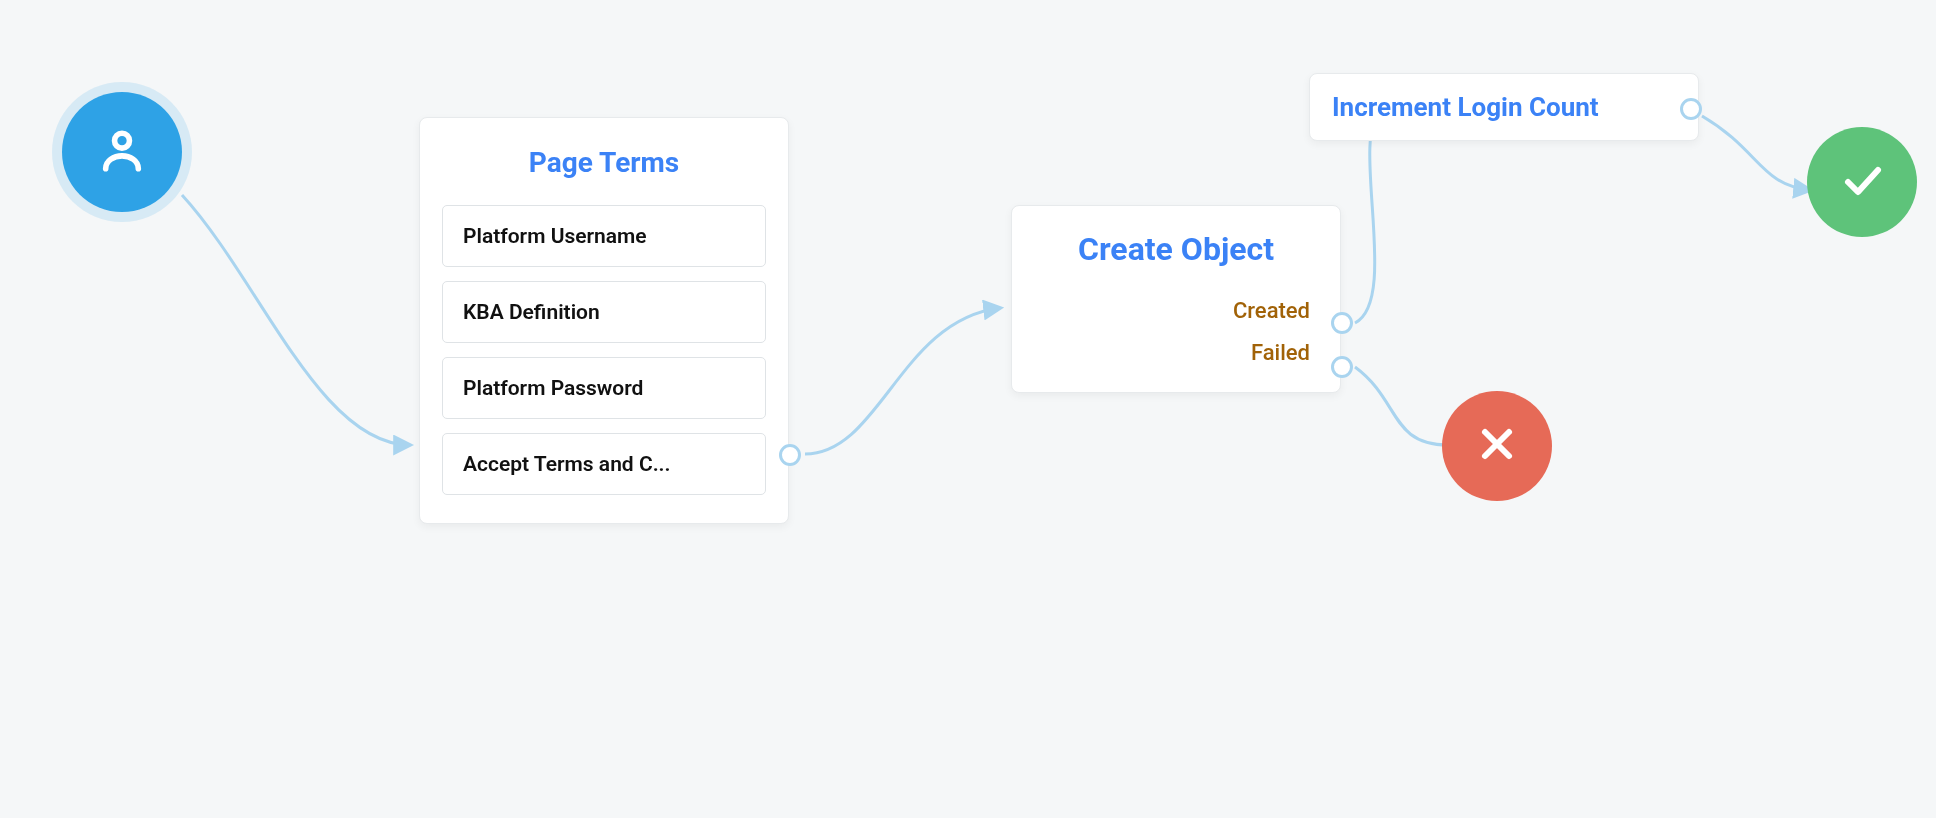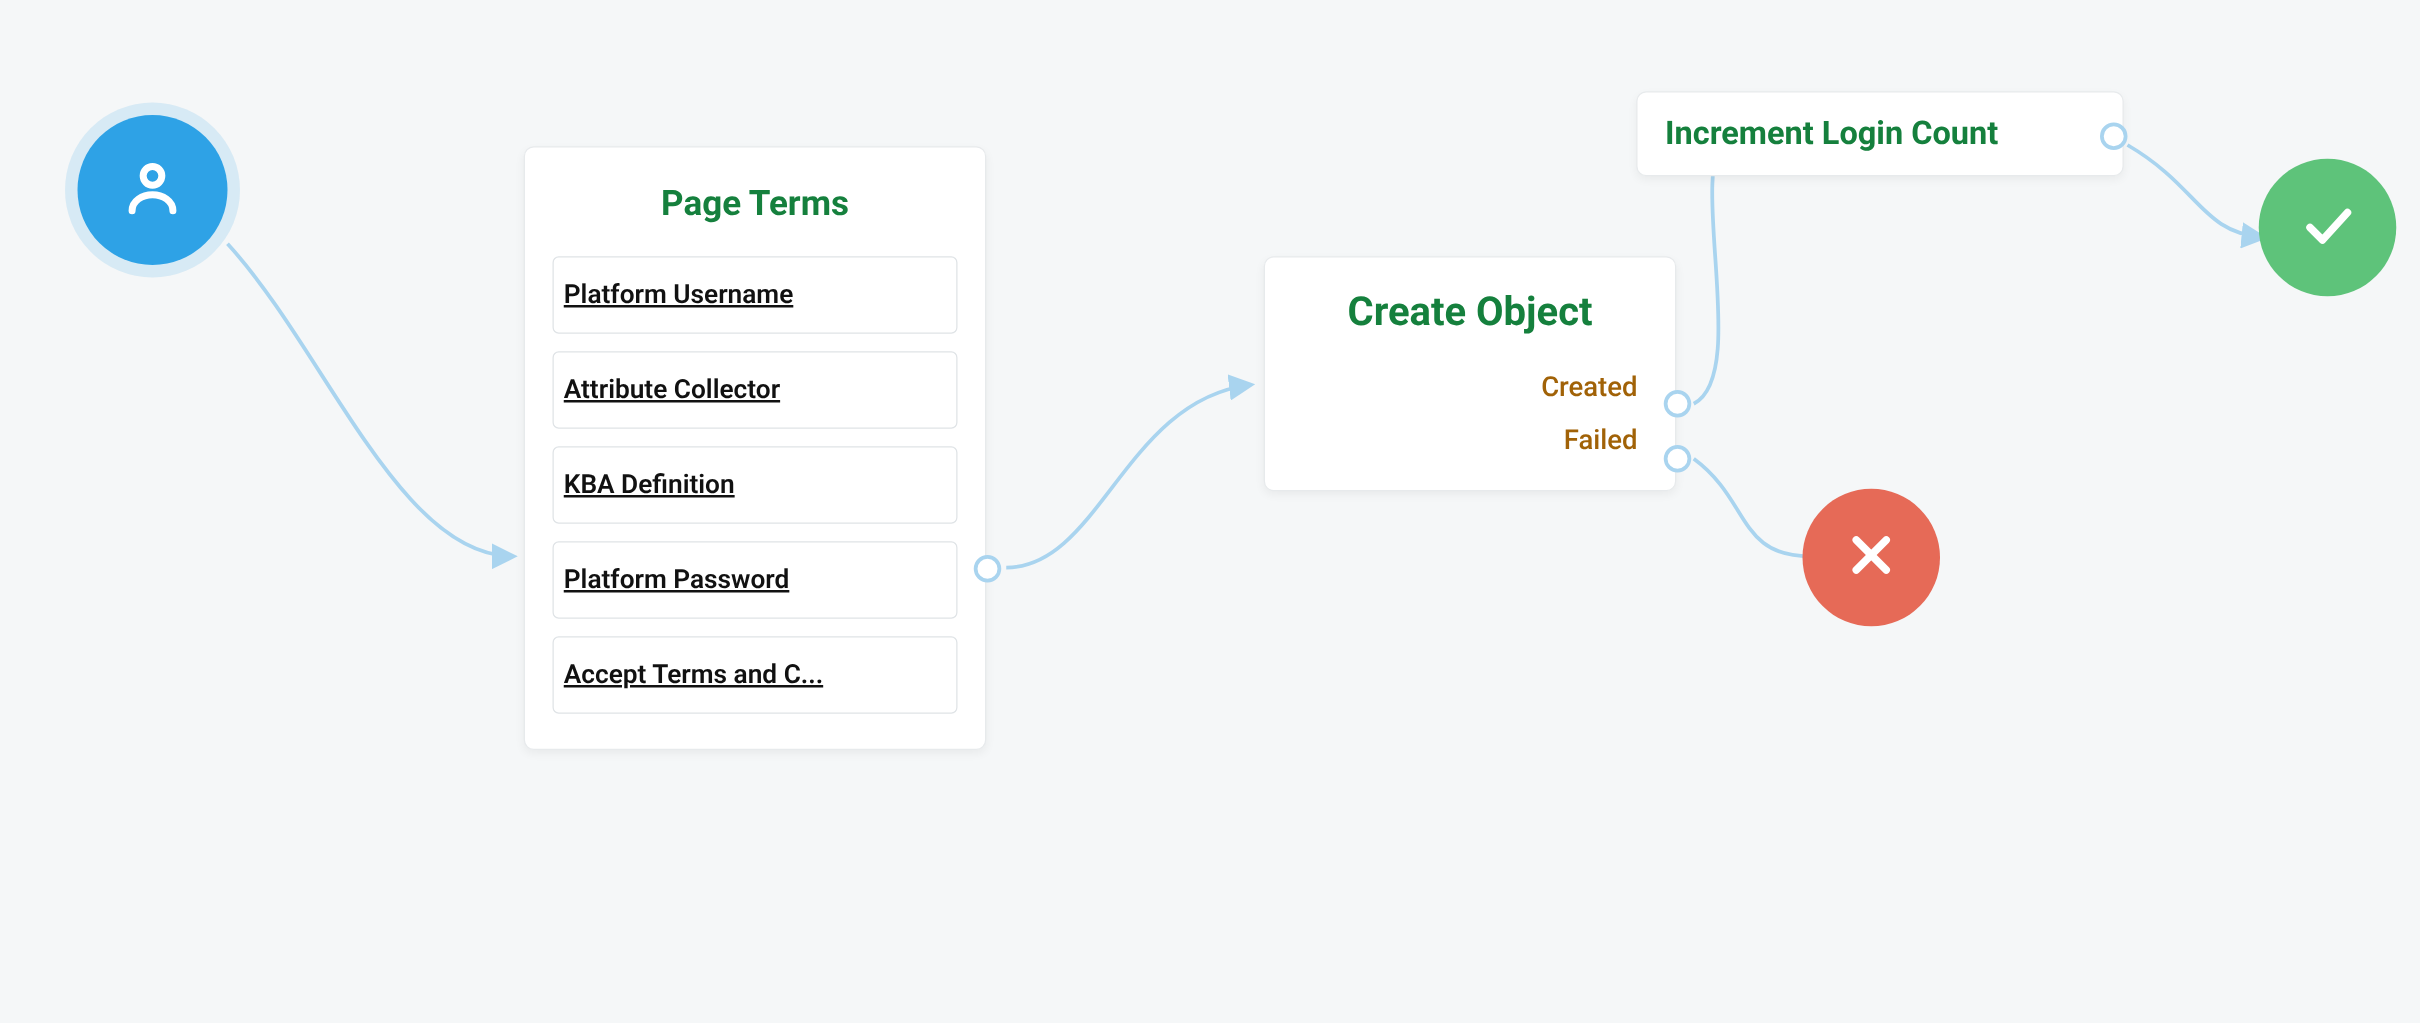--- a/index.html
+++ b/index.html
@@ -63,47 +63,46 @@
   .card {
     position: absolute;
     background: #fff;
     border: 1px solid #e7eaec;
     border-radius: 8px;
     box-shadow: 0 3px 8px rgba(0,0,0,0.05);
     box-sizing: border-box;
   }
   .card-title {
     font-weight: 700;
-    color: #15803d;
+    color: #3b82f6;
     text-align: center;
   }
 
   
   #page-node {
     left: 419px;
     top: 117px;
     width: 370px;
     padding: 28px 22px;
   }
   #page-node .card-title {
     font-size: 28px;
     margin-bottom: 26px;
   }
   .page-item {
     border: 1px solid #dfe3e6;
     border-radius: 5px;
-    padding: 18px 8px;
+    padding: 18px 20px;
     font-size: 21px;
     font-weight: 600;
     color: #111;
     margin-bottom: 14px;
     white-space: nowrap;
     overflow: hidden;
     text-overflow: ellipsis;
-    text-decoration: underline;
   }
   .page-item:last-child { margin-bottom: 0; }
 
   
   #create-object {
     left: 1011px;
     top: 205px;
     width: 330px;
     padding: 24px 30px 18px 30px;
   }
@@ -171,21 +170,20 @@
       <svg viewBox="0 0 24 24" fill="none" stroke="currentColor" stroke-width="2.4" stroke-linecap="round" stroke-linejoin="round">
         <circle cx="12" cy="8" r="3.2"></circle>
         <path d="M5 20 c0-3.5 3.5-5.5 7-5.5 s7 2 7 5.5"></path>
       </svg>
     </span>
   </div>
 
   <div id="page-node" class="card">
     <div class="card-title">Page Terms</div>
     <div class="page-item">Platform Username</div>
-    <div class="page-item">Attribute Collector</div>
     <div class="page-item">KBA Definition</div>
     <div class="page-item">Platform Password</div>
     <div class="page-item">Accept Terms and C...</div>
   </div>
   <div class="port" style="left:779px; top:444px;"></div>
 
   <div id="create-object" class="card">
     <div class="card-title">Create Object</div>
     <div class="outcome">Created</div>
     <div class="outcome">Failed</div>

